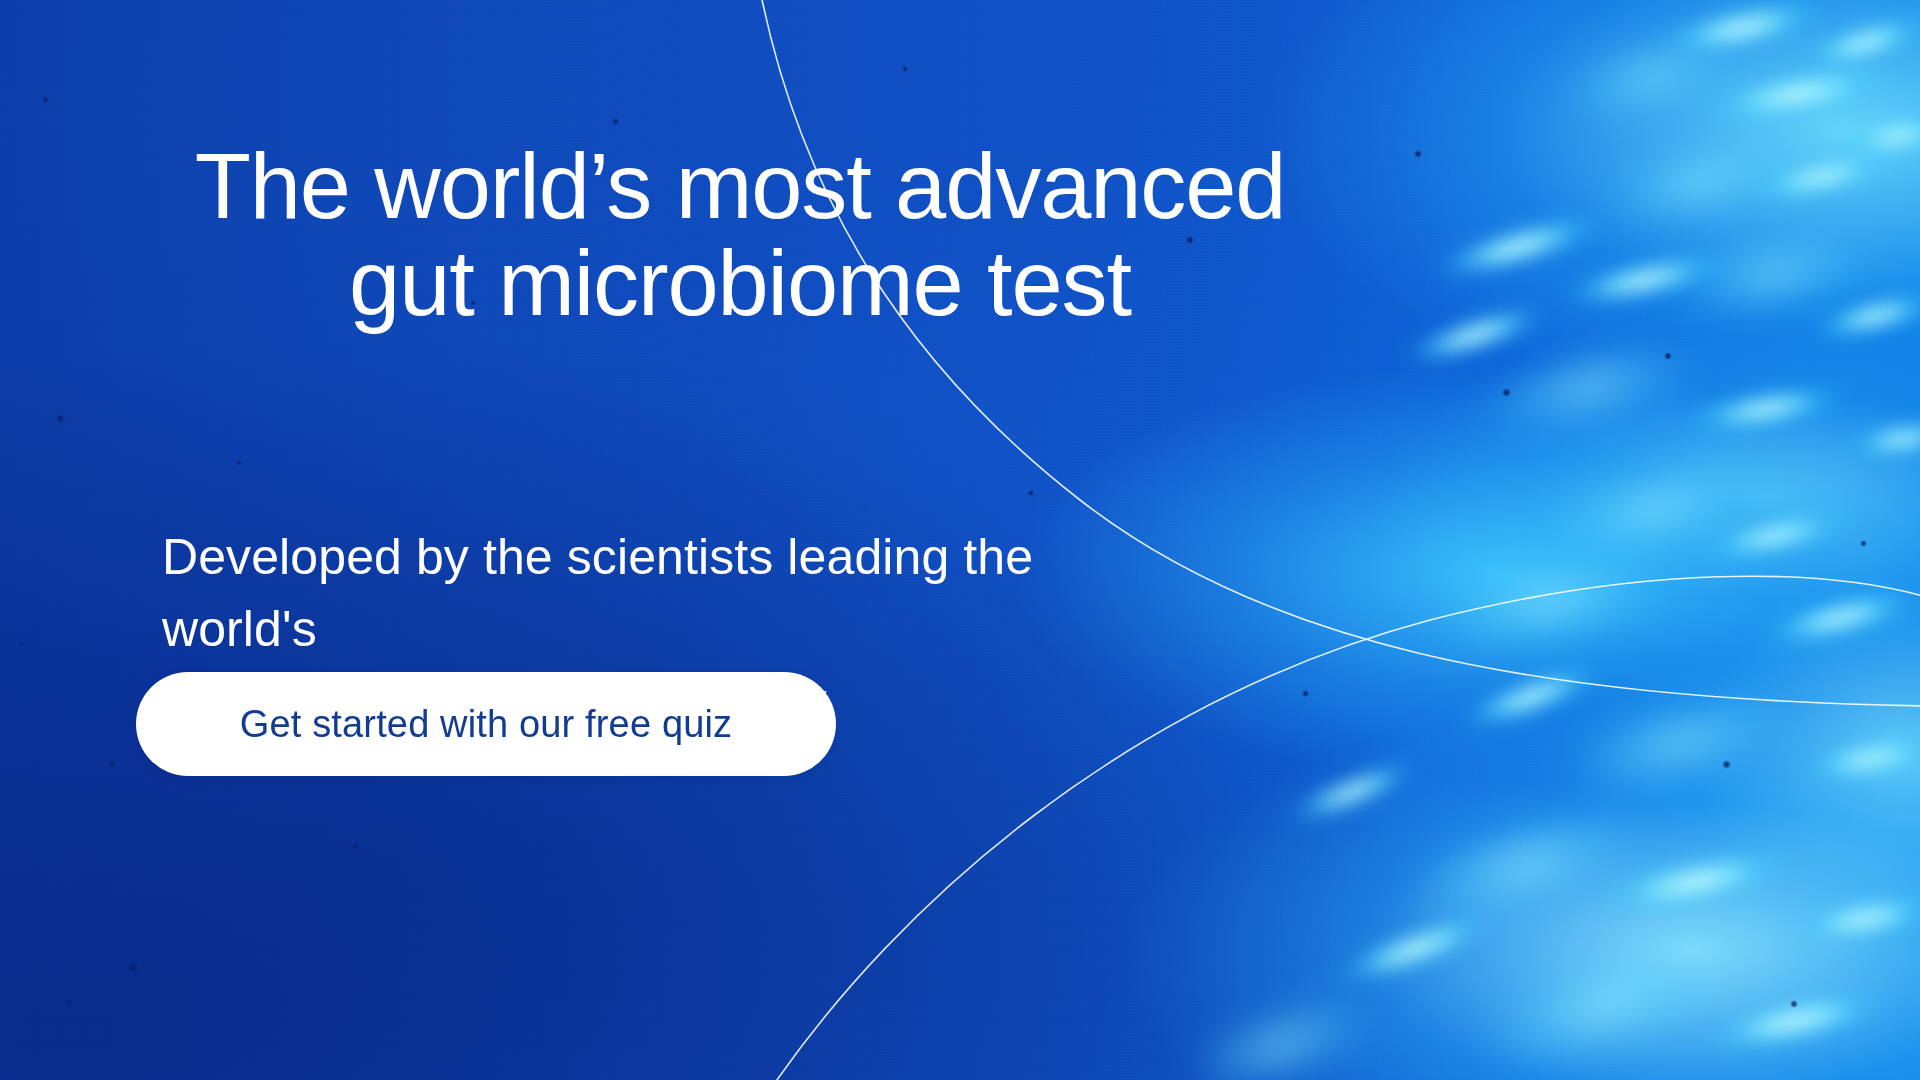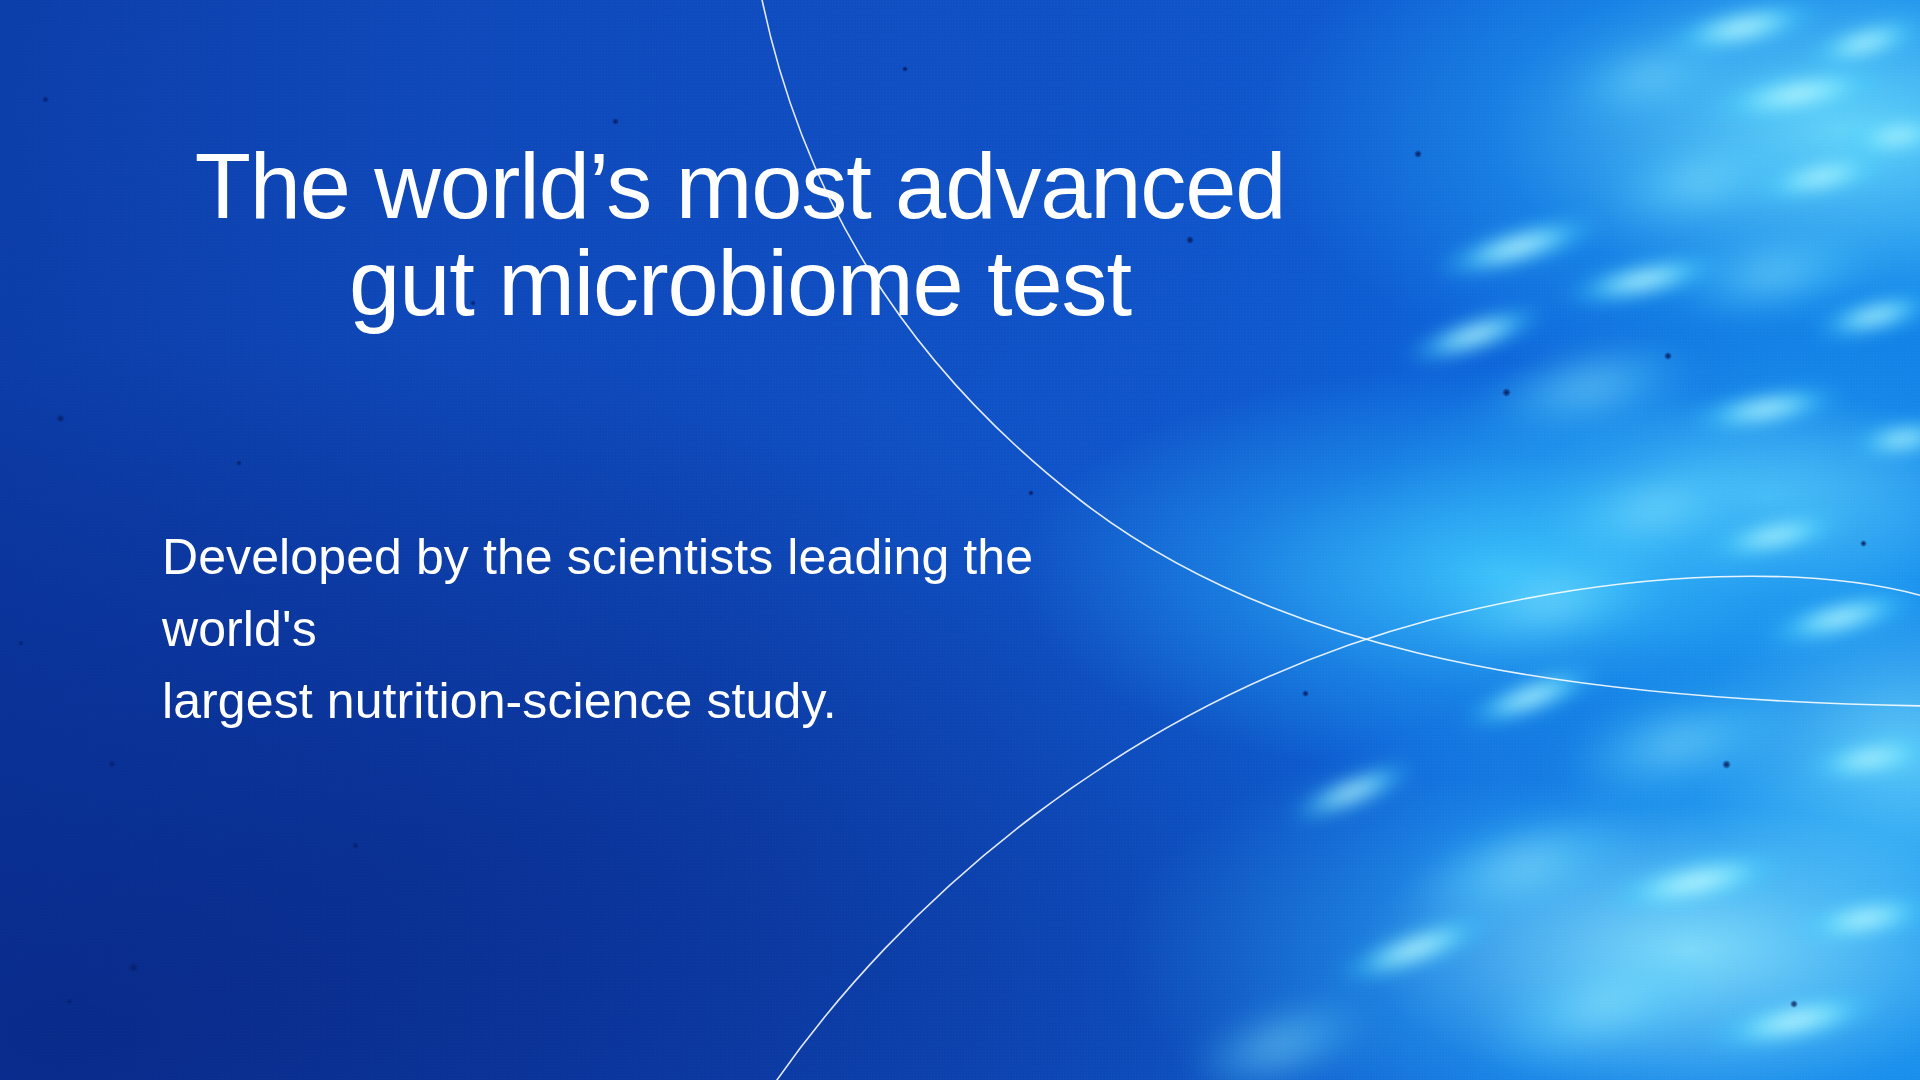--- a/index.html
+++ b/index.html
@@ -218,15 +218,16 @@
   </svg>
 
   <div class="content">
 
     <h1 class="headline">The world’s most advanced
 gut microbiome test</h1>
 
     <p class="subhead">Developed by the scientists leading the world's
 largest nutrition-science study.</p>
 
+    <button class="cta">Get started with our free quiz</button>
 
   </div>
 </div>
 
 </body></html>

